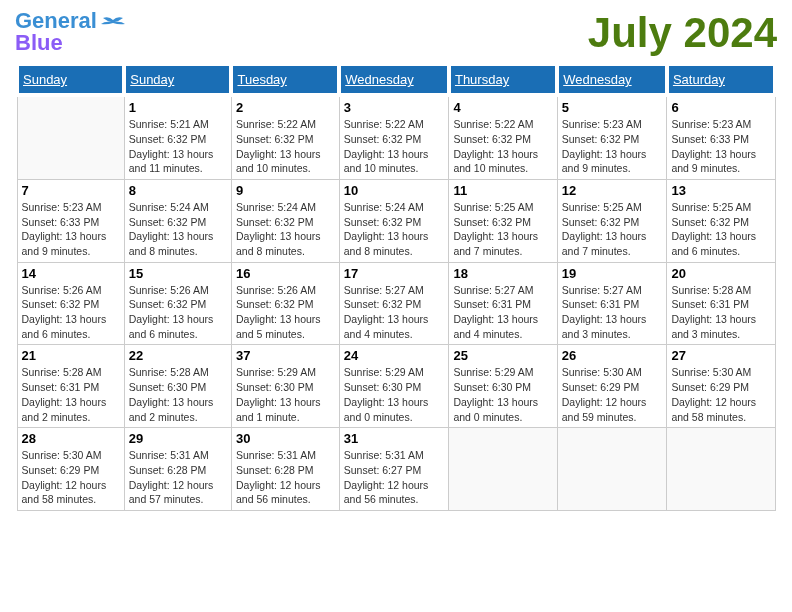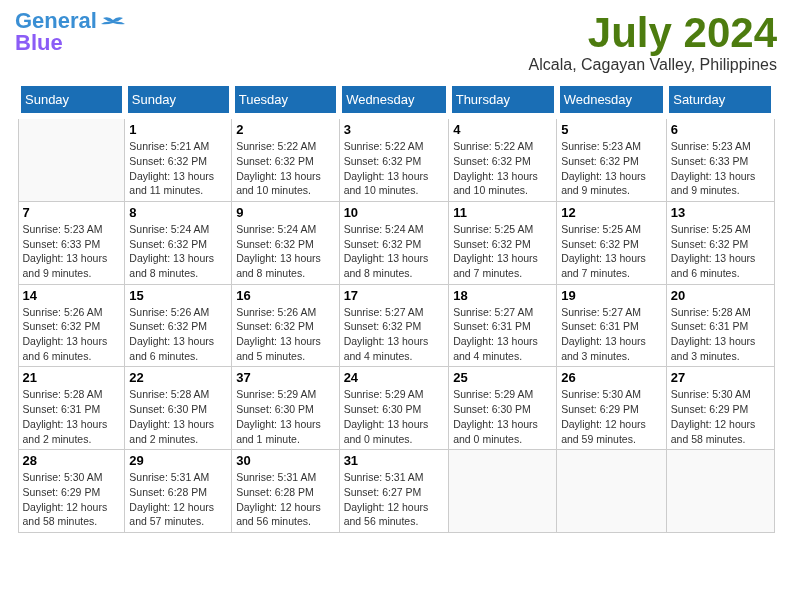--- a/index.html
+++ b/index.html
@@ -51,21 +51,22 @@
     }
     thead tr {
       background: #1a6eb5;
       color: #fff;
     }
     thead th {
       padding: 6px 4px;
       text-align: left;
       font-size: 13px;
       font-weight: normal;
-      border: 6px solid #ffffff;
+      border: 4px solid #ffffff;
+      text-decoration: underline;
     }
     tbody td {
       border: 1px solid #ccc;
       vertical-align: top;
       padding: 3px 4px;
       width: 113px;
       min-height: 80px;
     }
     .day-num {
       font-weight: bold;
@@ -90,21 +91,20 @@
       <span class="logo-text">
         <span>General</span><br><span style="color:#8b5cf6;">Blue</span>
       </span>
       <svg width="28" height="22" viewBox="0 0 28 22" style="margin-left:2px;margin-top:-10px;">
         <path d="M14,4 Q18,0 24,2 Q20,5 16,6 Q22,5 26,8 Q20,9 14,7 Q8,9 2,8 Q6,5 12,6 Q8,5 4,2 Q10,0 14,4Z" fill="#3a8fd4"></path>
       </svg>
     </div>
   </div>
   <div class="title-block">
     <div class="month-title">July 2024</div>
-    <div class="location">Alcala, Cagayan Valley, Philippines</div>
   </div>
 </div>
 
 <table>
   <thead>
     <tr>
     <th>Sunday</th>
         <th>Sunday</th>
         <th>Tuesday</th>
         <th>Wednesday</th>

